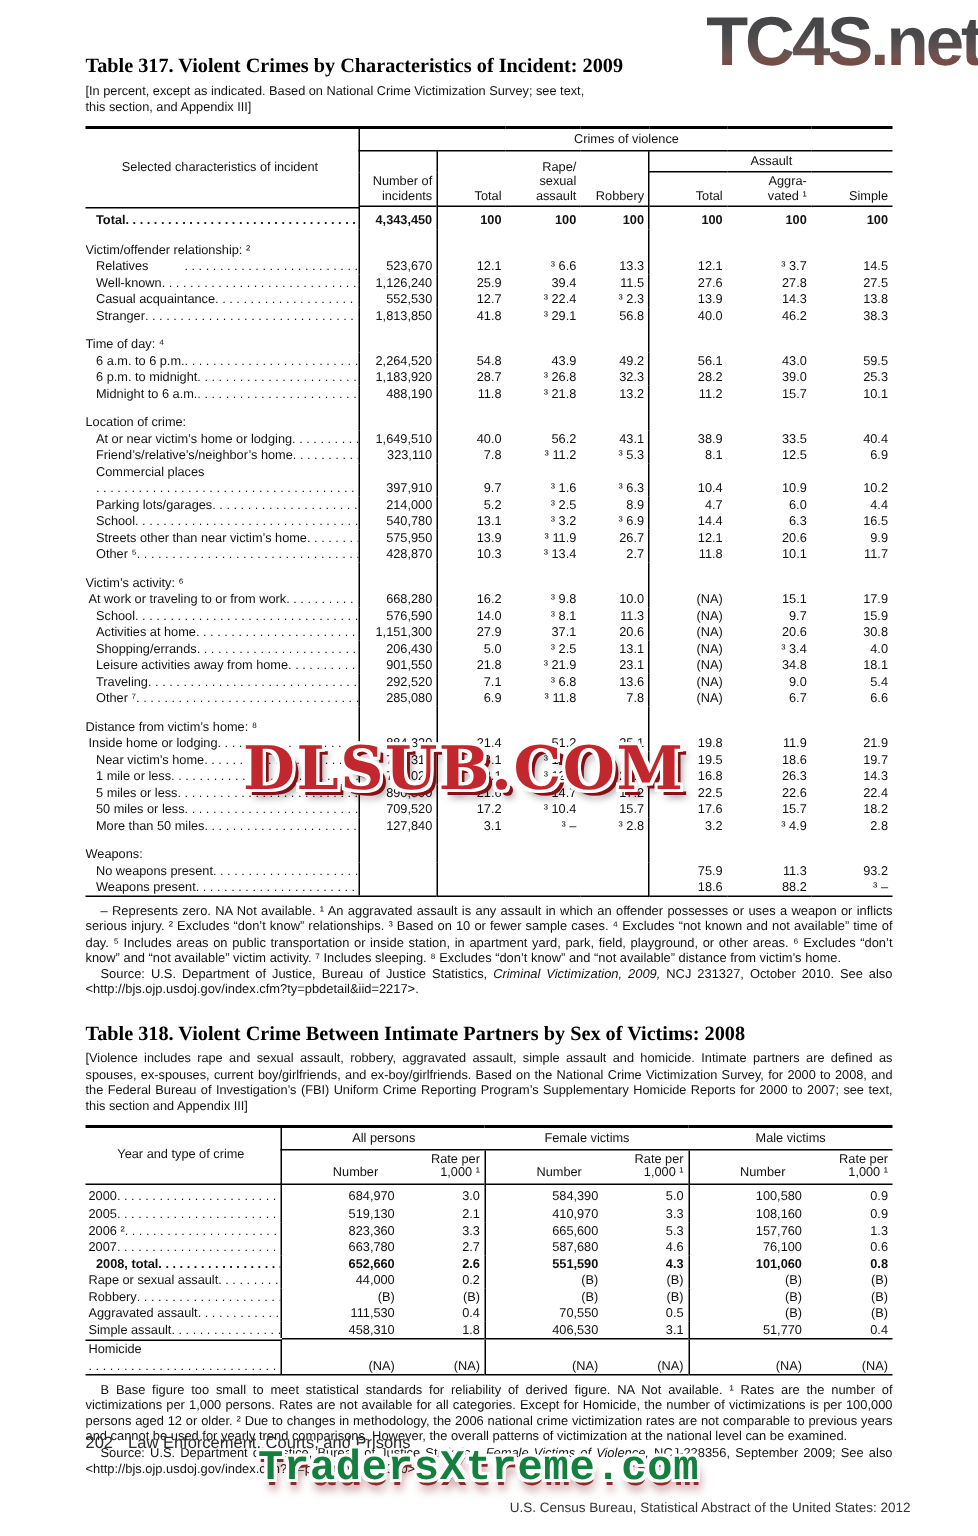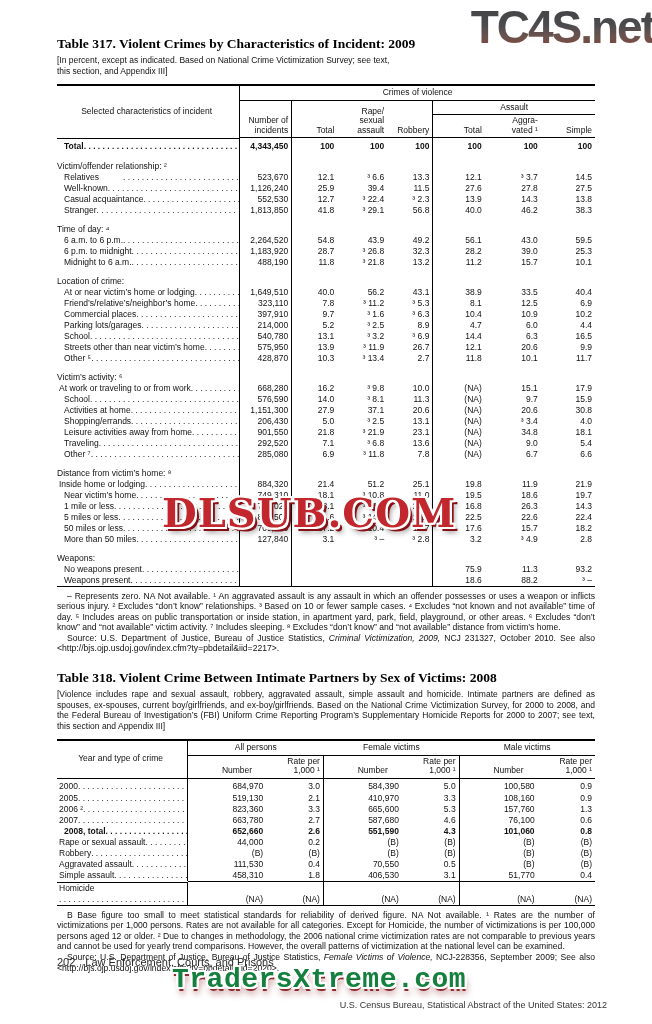--- a/index.html
+++ b/index.html
@@ -270,21 +270,21 @@
           </td>
           <td class="num vb">323,110</td>
           <td class="num">7.8</td>
           <td class="num">³ 11.2</td>
           <td class="num vb">³ 5.3</td>
           <td class="num">8.1</td>
           <td class="num">12.5</td>
           <td class="num">6.9</td>
         </tr>
         <tr>
-          <td class="lbl vb" style="padding-left: 7px;">
+          <td class="lbl vb" style="padding-left: 7px; flex-direction: column;">
             <span class="t">Commercial places</span>
             <span class="dots"></span>
           </td>
           <td class="num vb">397,910</td>
           <td class="num">9.7</td>
           <td class="num">³ 1.6</td>
           <td class="num vb">³ 6.3</td>
           <td class="num">10.4</td>
           <td class="num">10.9</td>
           <td class="num">10.2</td>

